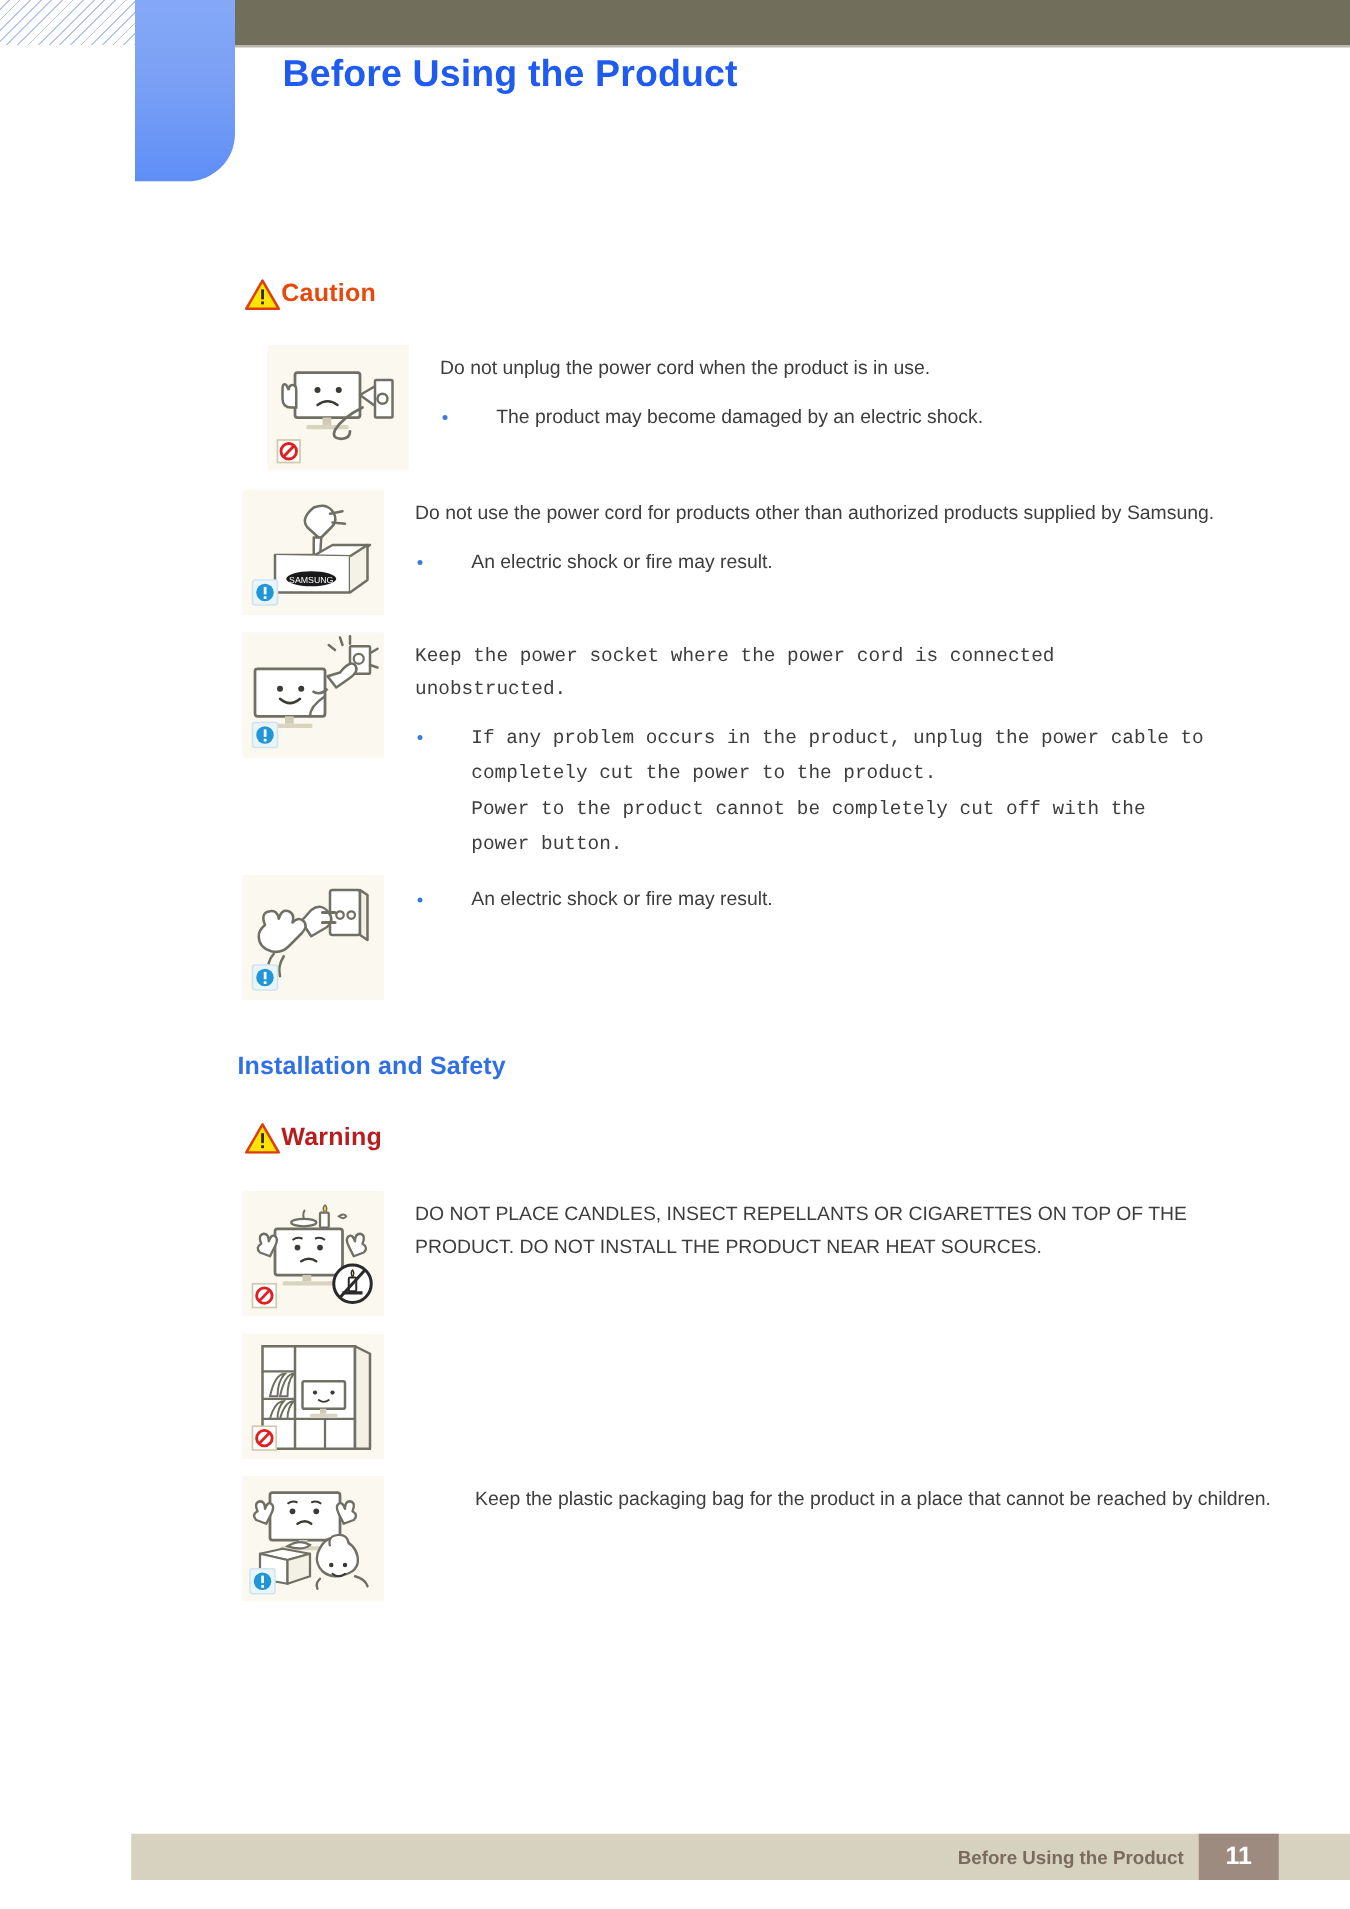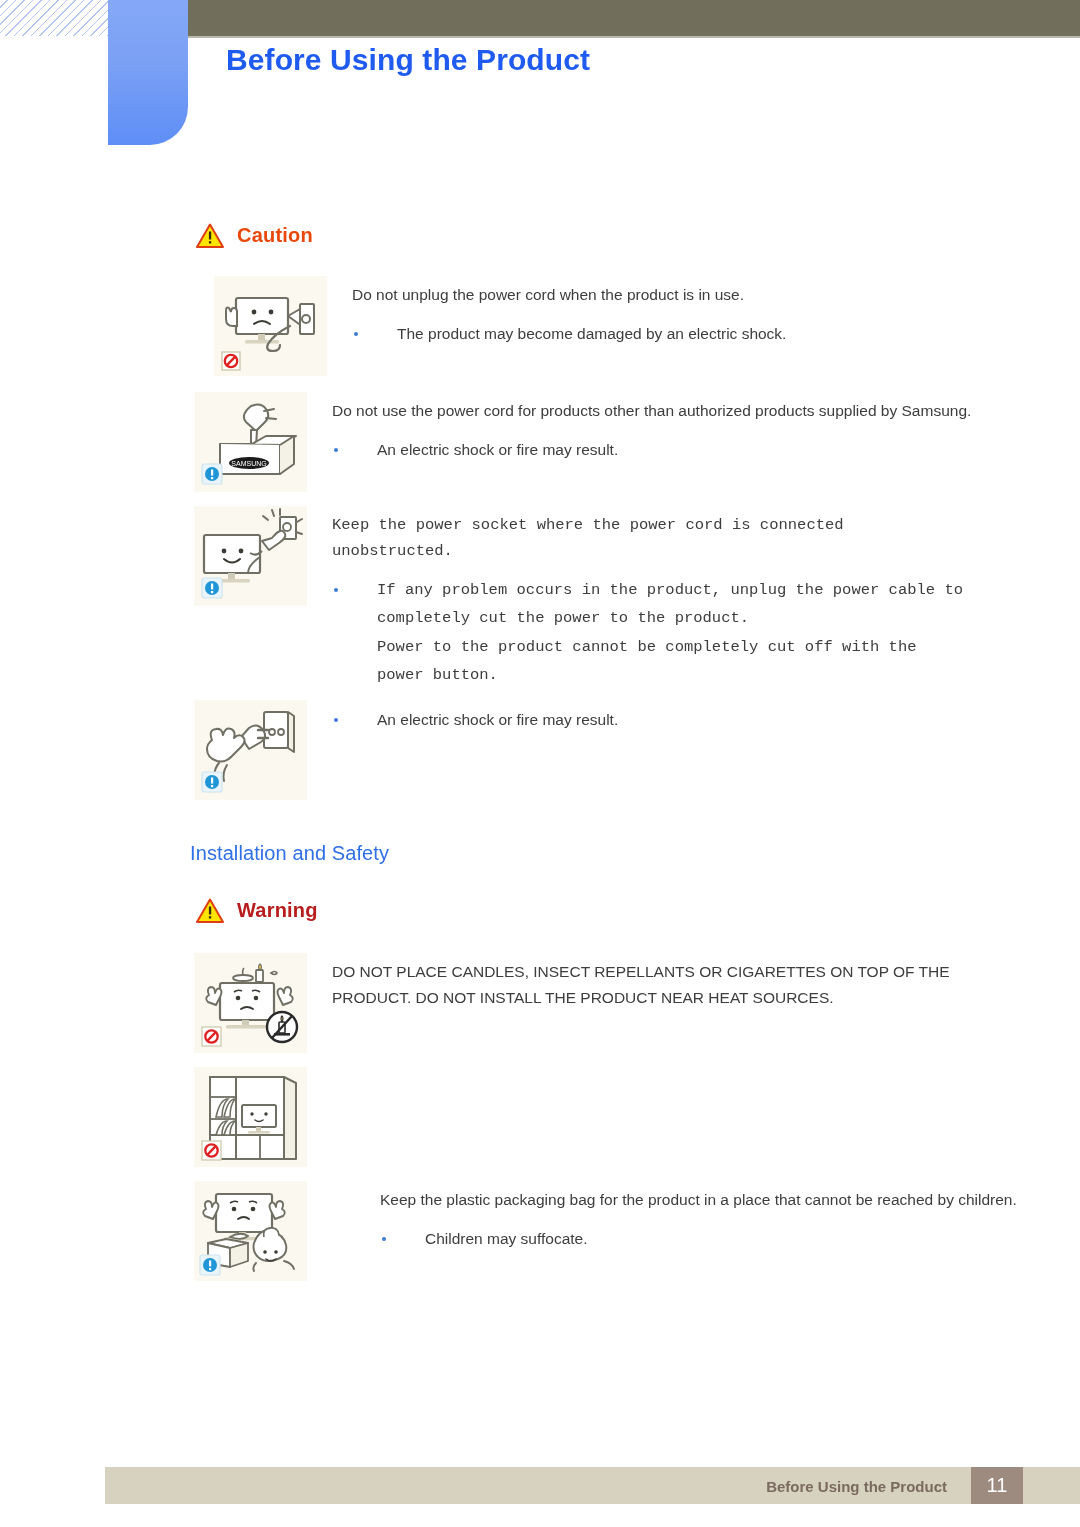--- a/index.html
+++ b/index.html
@@ -61,36 +61,36 @@
   
   .content {
     position: absolute;
     left: 0; top: 175px;
     width: 1080px;
   }
 
   .notice-heading {
     display: flex;
     align-items: center;
-    gap: 13px;
+    gap: 1px;
     margin-left: 196px;
   }
   .tri-icon { width: 28px; height: 25px; display:block; flex: none; }
   .notice-heading .label {
     font-size: 20px;
     font-weight: bold;
     letter-spacing: 0.2px;
   }
   .notice-heading.caution .label { color: #e8490b; }
   .notice-heading.warning .label { color: #b91c1c; }
 
   .section-heading {
     margin-left: 190px;
     font-size: 20px;
-    font-weight: normal;
+    font-weight: bold;
     color: #2f6fe8;
     letter-spacing: 0.1px;
   }
 
   
   .entry {
     position: relative;
     display: flex;
     align-items: flex-start;
   }
@@ -146,25 +146,25 @@
     position: absolute;
     right: 133px; bottom: 32px;
     font-size: 15px;
     font-weight: bold;
     color: #7b6a60;
     white-space: nowrap;
   }
   .footer-page {
     position: absolute;
     right: 57px; bottom: 23px;
-    width: 52px; height: 37px;
+    width: 64px; height: 37px;
     background: #9d8b80;
     color: #ffffff;
     font-size: 20px;
-    font-weight: normal;
+    font-weight: bold;
     display: flex;
     align-items: center;
     justify-content: center;
   }
 </style>
 </head>
 <body>
 
 <div class="hatch"></div>
 <div class="blue-tab"></div>
@@ -401,23 +401,20 @@
         <path d="M90 80 q8 2 10 8" stroke="#6f6f64" stroke-width="1.9" fill="none" stroke-linecap="round"></path>
         <path d="M62 82 q-4 4 -2 8" stroke="#6f6f64" stroke-width="1.9" fill="none" stroke-linecap="round"></path>
         <rect x="6" y="74" width="20" height="20" rx="2" fill="#e9f4fb" stroke="#cfe3ef" stroke-width="1.2"></rect>
         <circle cx="16" cy="84" r="7" fill="#2196d6"></circle>
         <rect x="15" y="79.5" width="2.2" height="6" fill="#fff"></rect>
         <rect x="15" y="87" width="2.2" height="2.2" fill="#fff"></rect>
       </svg>
     </div>
     <div class="entry-text">
       <p class="lead">Keep the plastic packaging bag for the product in a place that cannot be reached by children.</p>
-      <ul class="bullets">
-        <li>Children may suffocate.</li>
-      </ul>
     </div>
   </div>
 
 </div>
 
 <div class="footer-bar"></div>
 <div class="footer-label">Before Using the Product</div>
 <div class="footer-page">11</div>
 
 </body></html>

